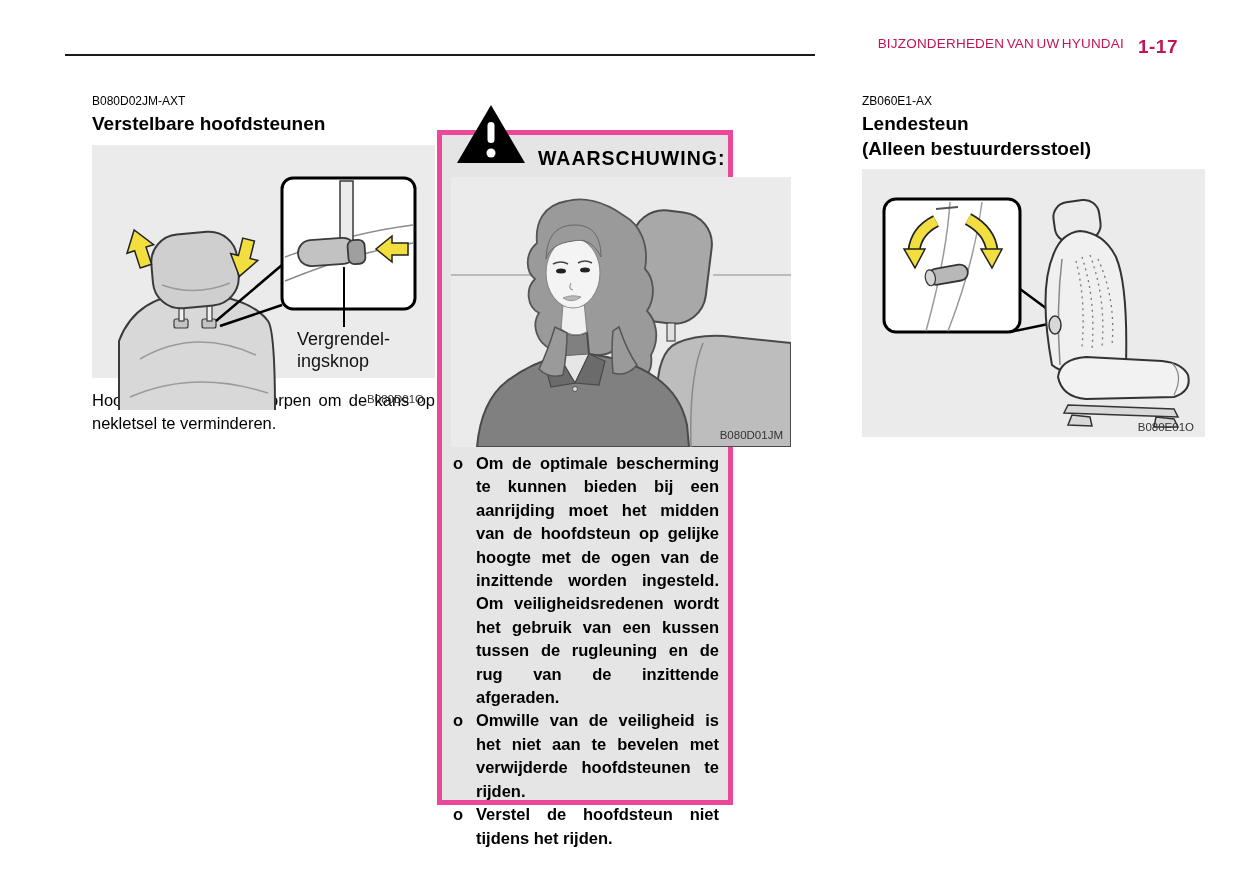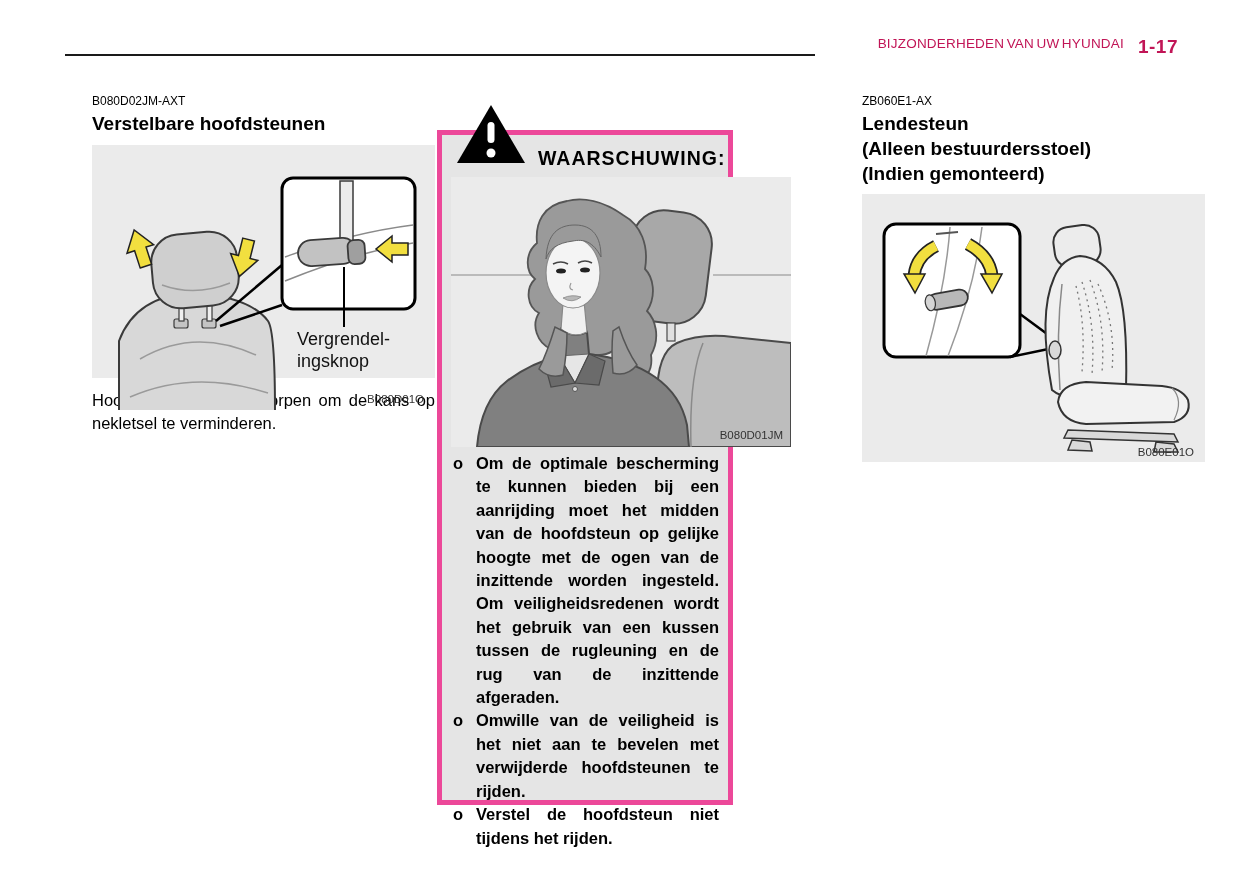--- a/index.html
+++ b/index.html
@@ -156,21 +156,20 @@
       <span class="warn-text">Verstel de hoofdsteun niet tijdens het rijden.</span>
     </div>
   </div>
 </div>
 
 <div class="col col-right">
   <p class="ref-code">ZB060E1-AX</p>
   <h1 class="section-heading" style="margin-bottom:8px;">
     <span style="display:block;">Lendesteun</span>
     <span style="display:block;">(Alleen bestuurdersstoel)</span>
-    <span style="display:block;">(Indien gemonteerd)</span>
   </h1>
 
   <div class="figure fig-right">
     <svg width="343" height="268" viewBox="0 0 343 268">
 
       <path d="M158,120 L196,148 M148,163 L196,153" stroke="#000" stroke-width="2.5"></path>
 
       <g>
         <rect x="22" y="30" width="136" height="133" rx="12" fill="#ffffff" stroke="#000" stroke-width="3"></rect>
         <path d="M88,33 Q84,90 64,162" fill="none" stroke="#999" stroke-width="1.5"></path>

